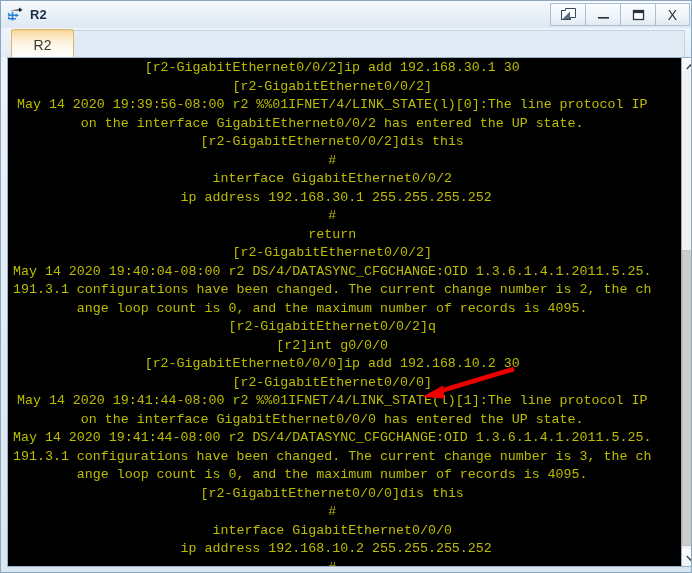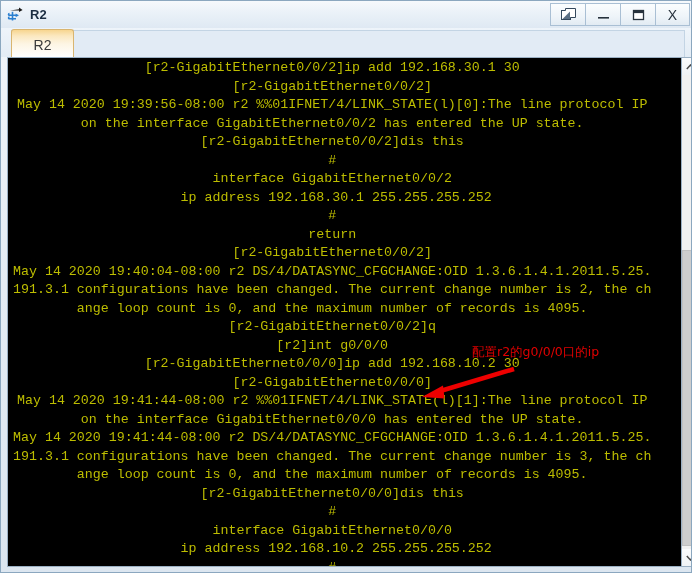--- a/index.html
+++ b/index.html
@@ -293,21 +293,20 @@
 191.3.1 configurations have been changed. The current change number is 3, the ch
 ange loop count is 0, and the maximum number of records is 4095.
 [r2-GigabitEthernet0/0/0]dis this
 #
 interface GigabitEthernet0/0/0
  ip address 192.168.10.2 255.255.255.252
 #
 return
 [r2-GigabitEthernet0/0/0]</pre>
 
-      <div class="annot-text">配置r2的g0/0/0口的ip</div>
 
       <svg class="annot-arrow" viewBox="0 0 115 40">
         <path d="M101 3 L24 26" stroke="#ee0000" stroke-width="4.5" fill="none" stroke-linecap="butt"></path>
         <path d="M9 31 L30 19.5 L31.5 32.5 Z" fill="#ee0000"></path>
       </svg>
     </div>
 
     <div class="scrollbar">
       <div class="sb-arrow up">
         <svg width="9" height="6" viewBox="0 0 9 6">

